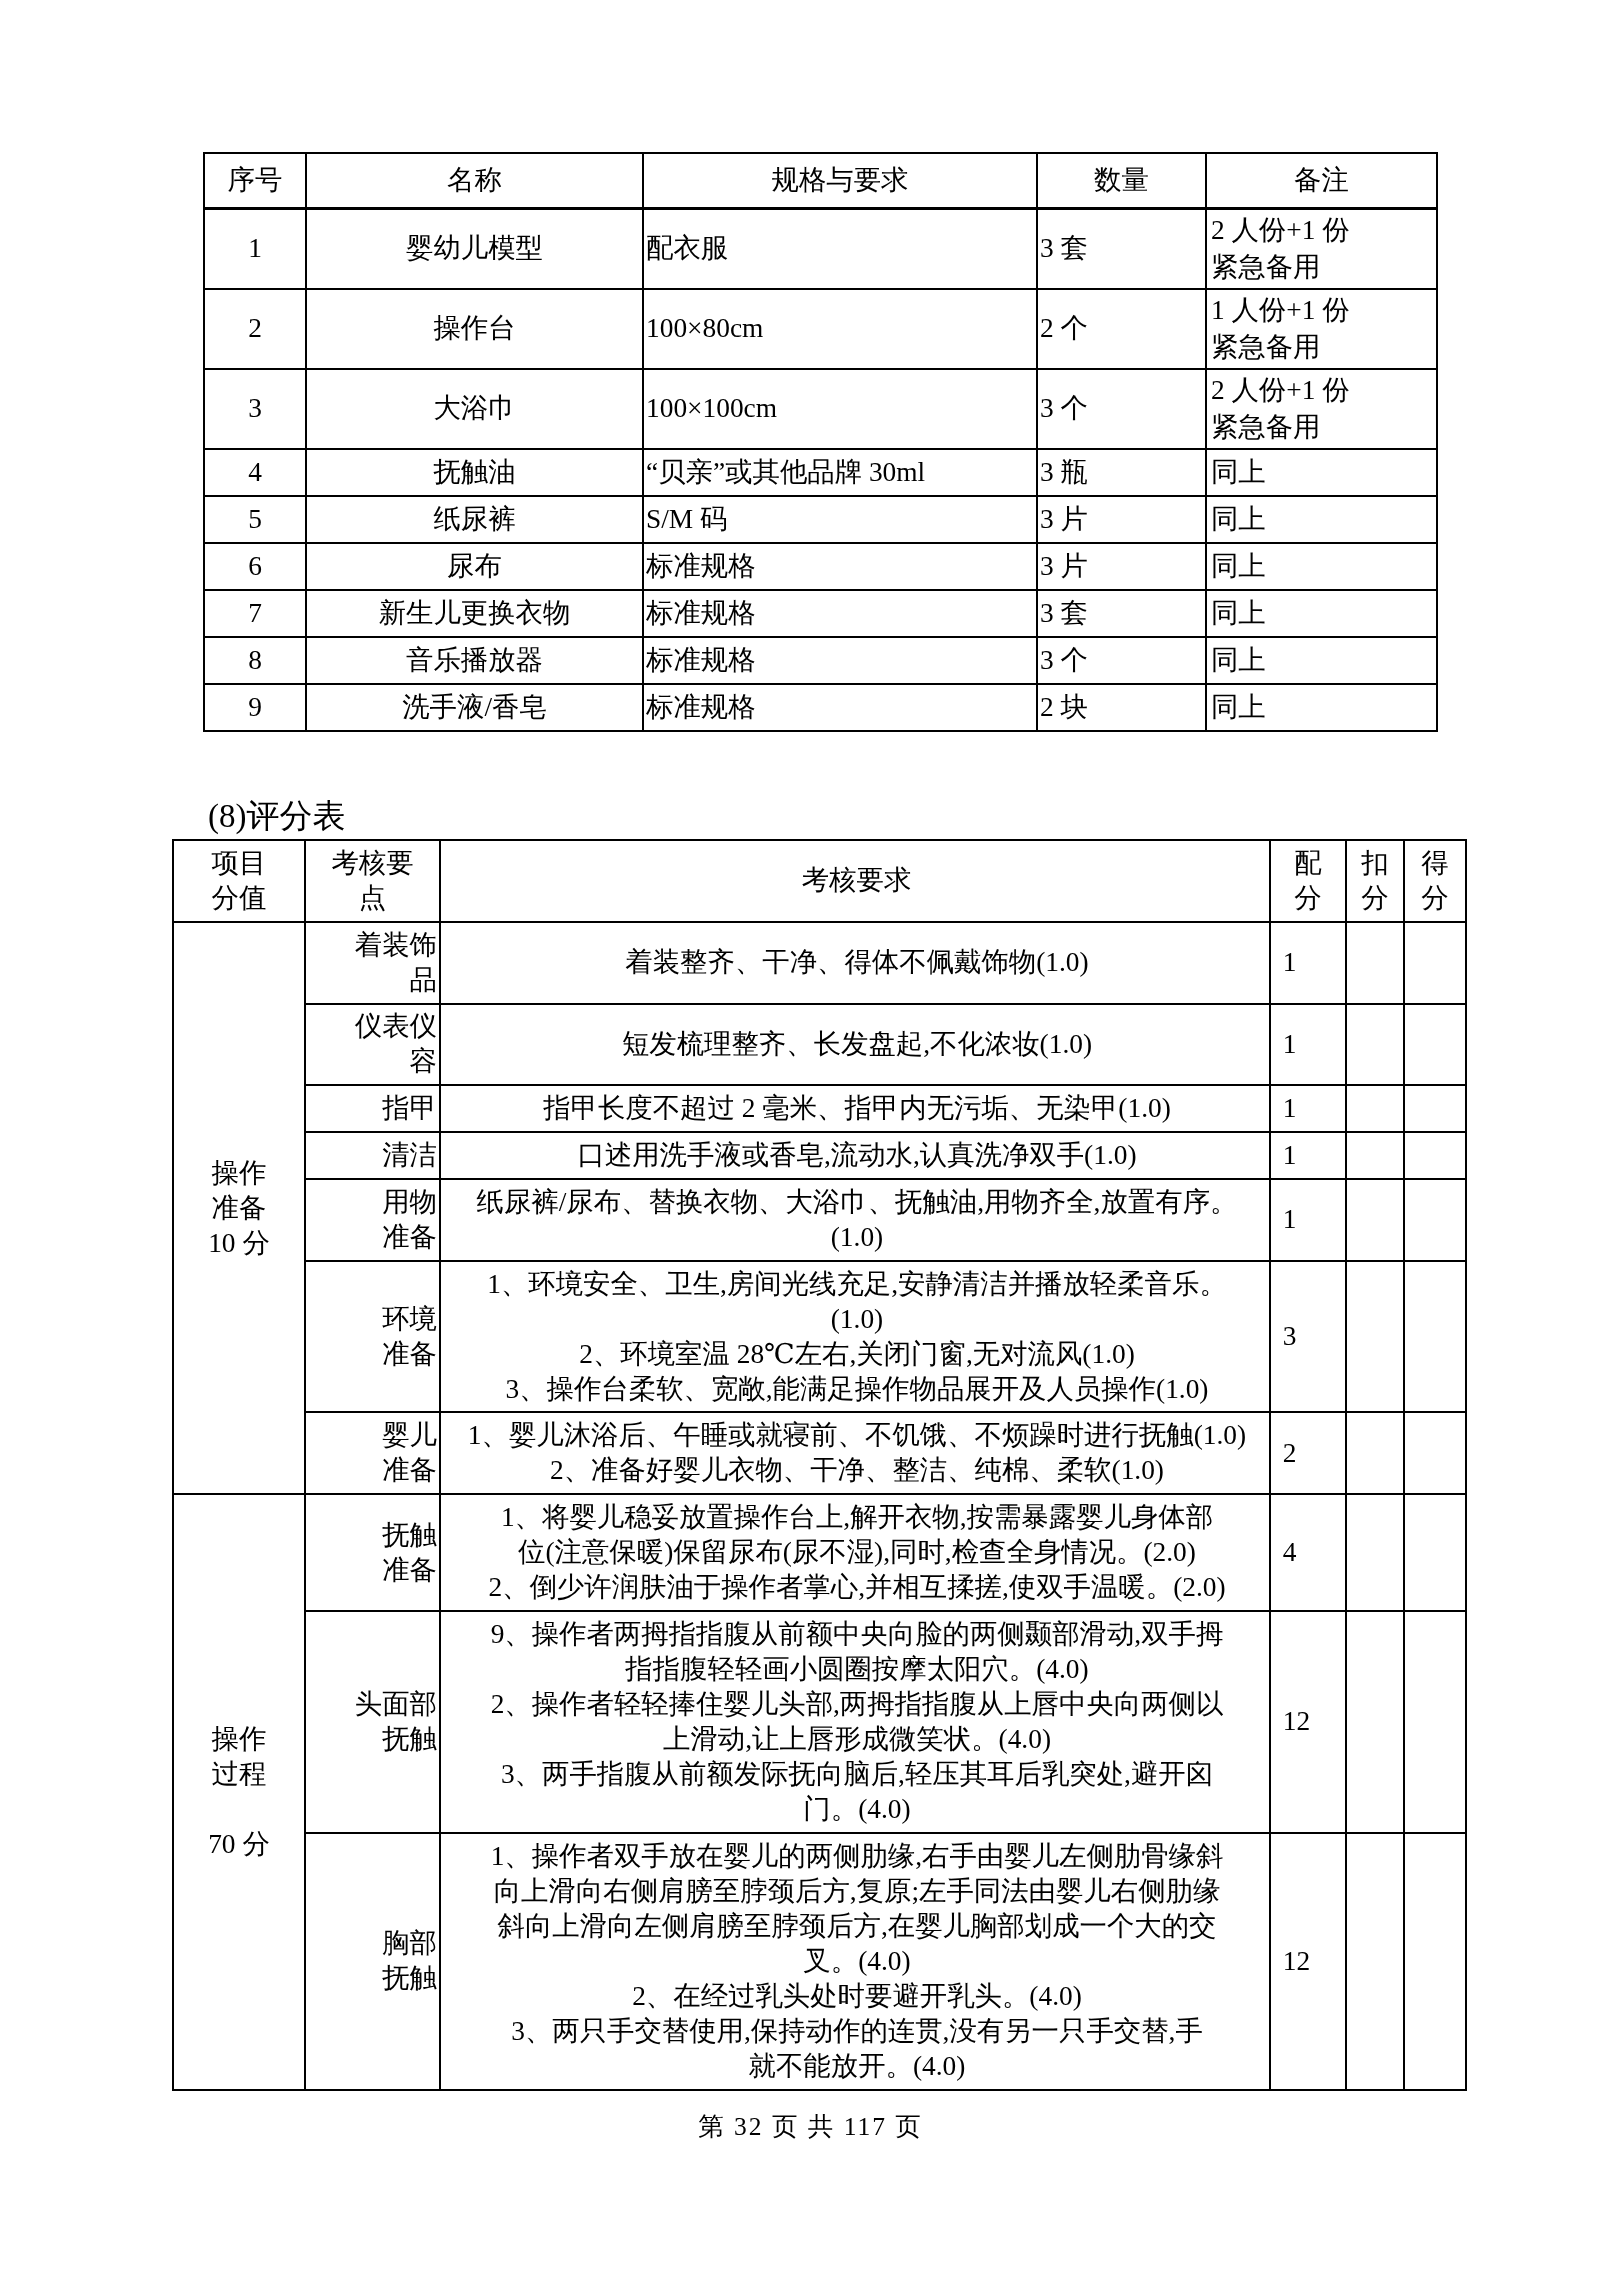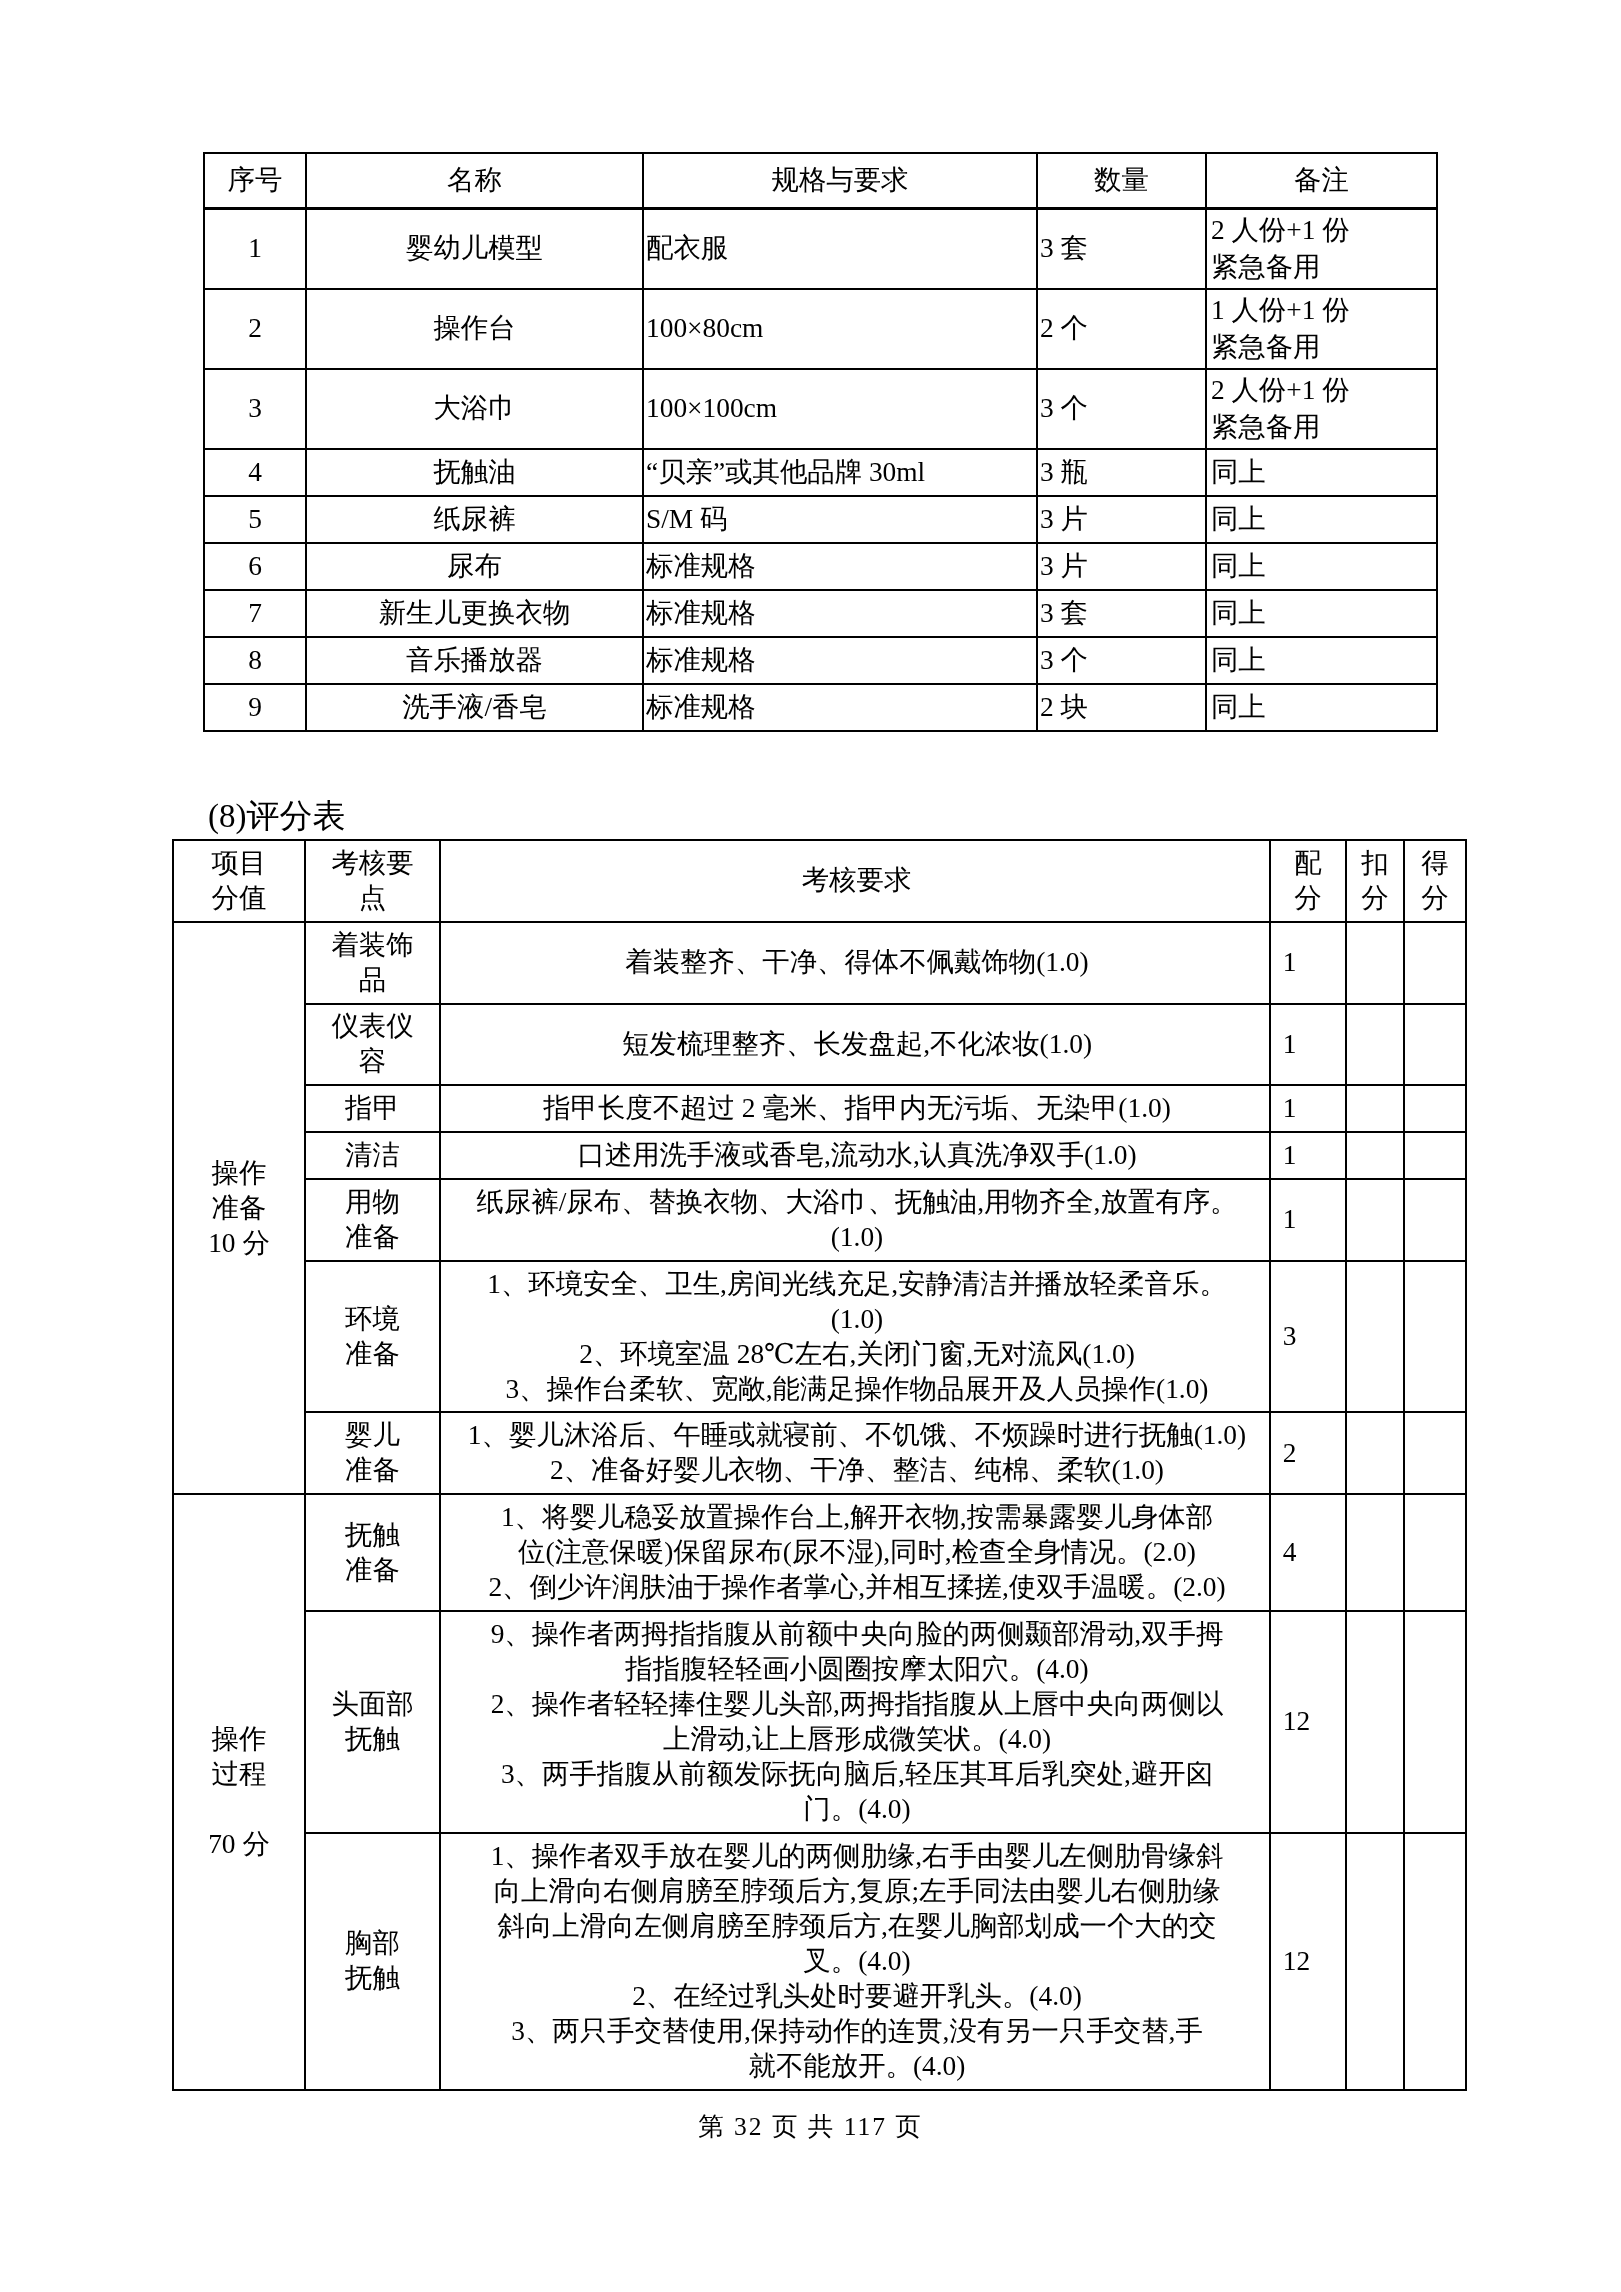--- a/index.html
+++ b/index.html
@@ -41,21 +41,21 @@
   .section-title {
     position:absolute; left:208px; top:796px;
     font-size:33px; line-height:41px;
   }
 
   
   #score { left:172px; top:839px; width:1294px; border:2.9px solid #000; }
   #score th { text-align:center; white-space:pre-line; padding:4.9px 2px; }
   #score th.req-hdr { text-align:center; padding-left:5px; white-space:normal; }
   #score td.sec-label { text-align:center; white-space:pre-line; padding:4.9px 2px; }
-  #score td.point     { text-align:center; white-space:pre-line; padding:4.9px 2px; }
+  #score td.point     { text-align:right; white-space:pre-line; padding:4.9px 2px; }
   #score td.req       { text-align:center; white-space:pre-line; padding:4.9px 7.8px 4.9px 11.8px; font-size:27.4px; }
   #score td.score     { text-align:left; padding-left:11.8px; }
   #score td.deduct, #score td.gain { padding:0; }
 
   
   .footer {
     position:absolute; left:0; top:2107px; width:100%;
     text-align:center; font-size:25.5px; line-height:39px; letter-spacing:2px;
   }
 </style>

